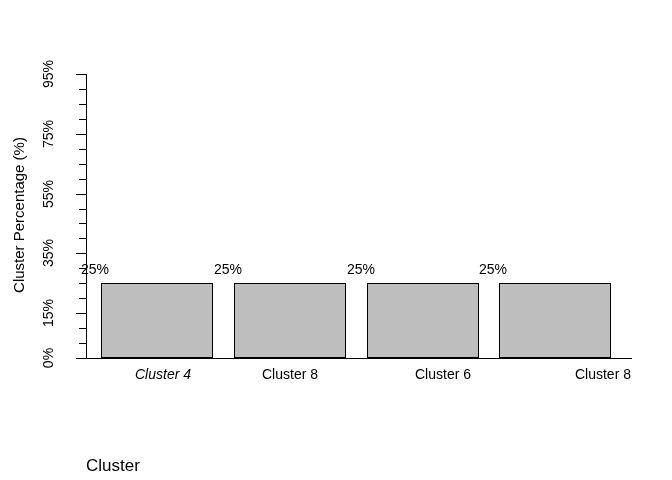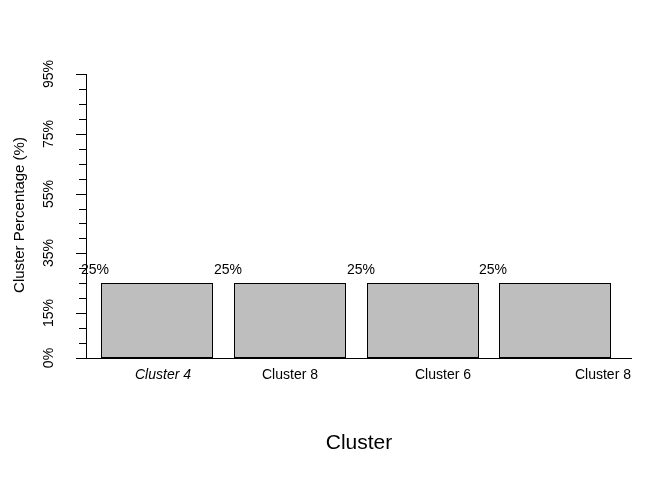--- a/index.html
+++ b/index.html
@@ -39,24 +39,24 @@
     text-align: center;
     font-size: 15px;
     line-height: 22px;
     white-space: nowrap;
     letter-spacing: 0px;
   }
 
   .axis-title-x {
     position: absolute;
     left: 86px;
-    top: 432px;
+    top: 456px;
     width: 546px;
-    text-align: center;
-    font-size: 21px;
+    text-align: left;
+    font-size: 17px;
     line-height: 20px;
     white-space: nowrap;
   }
 
   
   .y-axis-line {
     position: absolute;
     left: 86px;
     top: 74px;
     width: 1px;

